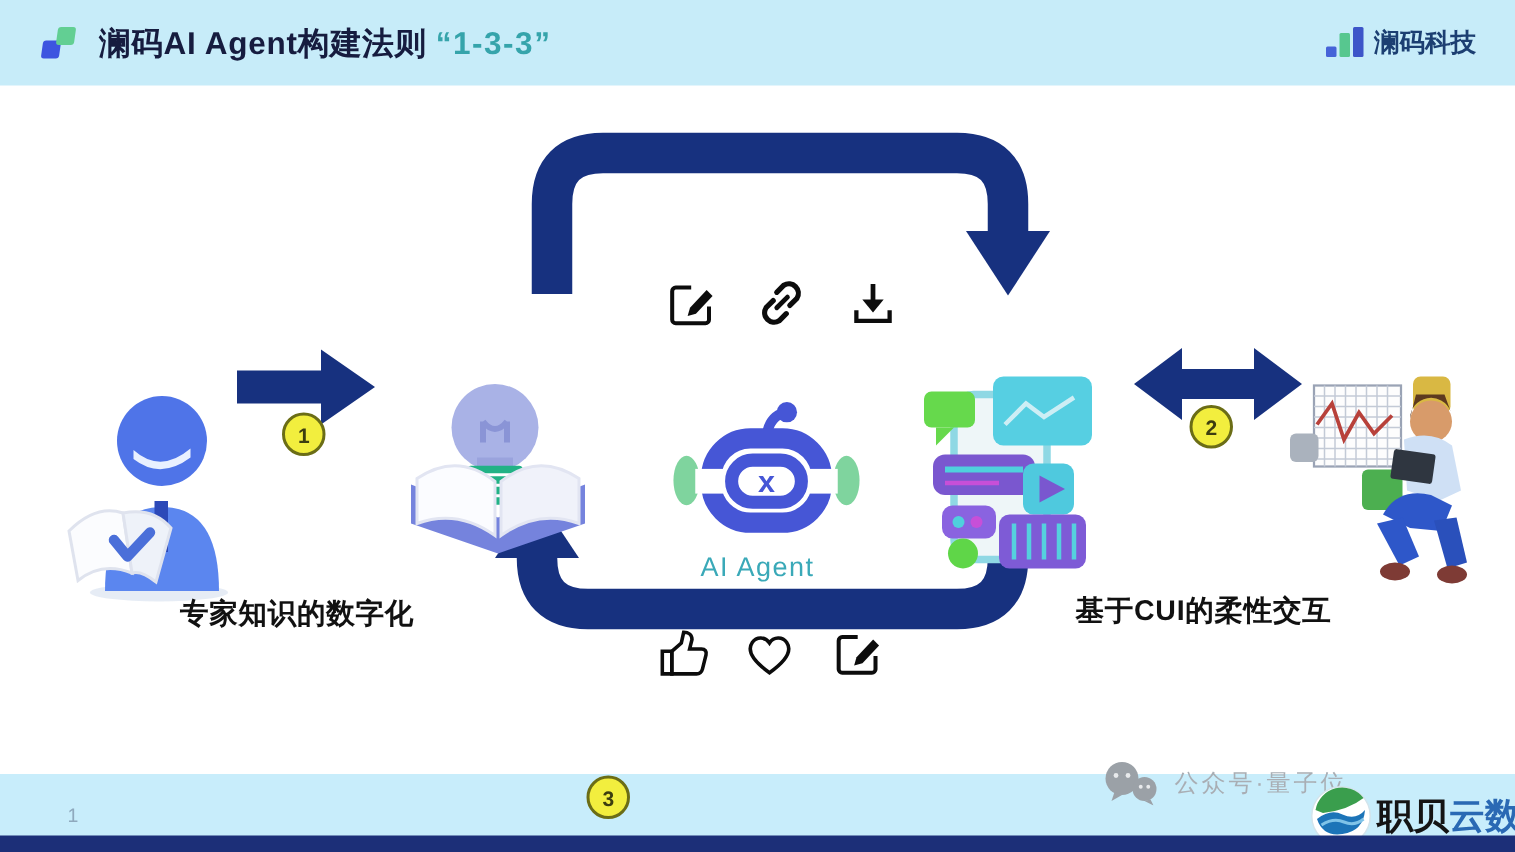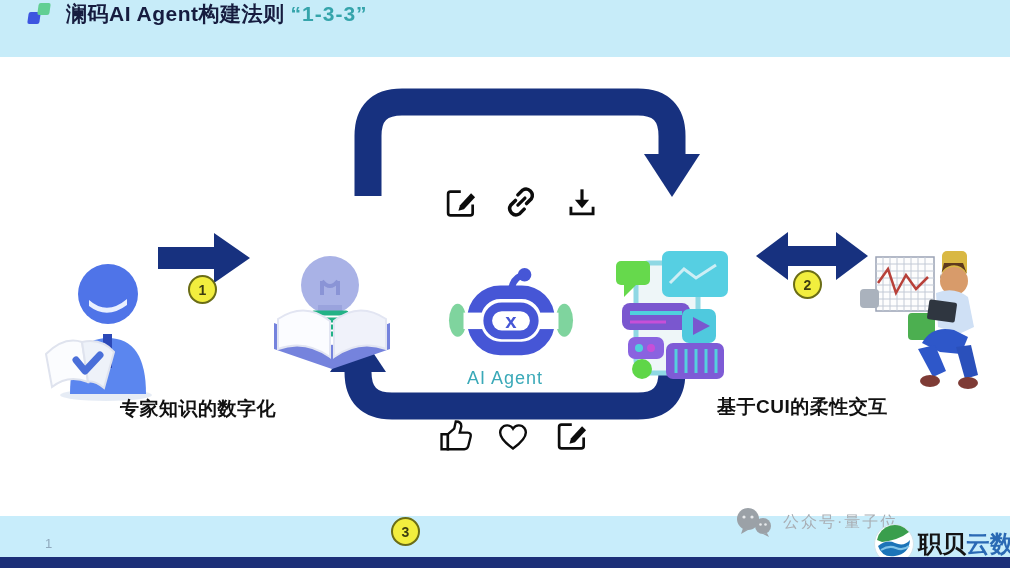--- a/index.html
+++ b/index.html
@@ -2,21 +2,21 @@
 <html><head>
 <meta charset="utf-8">
 <style>
   * { margin:0; padding:0; box-sizing:border-box; }
   html,body { width:1010px; height:568px; }
   body { font-family:"Liberation Sans", sans-serif; background:#fff; }
   .slide { position:relative; width:1010px; height:568px; overflow:hidden; background:#fff; }
 
   
   .header { position:absolute; top:0; left:0; width:1010px; height:57px; background:#c7ecf9;
-            display:flex; align-items:flex-start; padding:0 26px; z-index:10; }
+            display:flex; align-items:center; padding:0 26px; z-index:10; }
   .logo-mark { position:relative; width:28px; height:28px; flex:0 0 auto; }
   .logo-mark .sq-blue { position:absolute; left:2px; top:12px; width:12px; height:12px; background:#3d55e0; transform:skewX(-8deg); border-radius:2px; }
   .logo-mark .sq-green{ position:absolute; left:12px; top:3px; width:12px; height:12px; background:#62cf93; transform:skewX(-8deg); border-radius:2px; }
   .title-wrap { margin-left:12px; display:flex; align-items:baseline; white-space:nowrap; }
   .title { font-size:21px; font-weight:bold; color:#161c3f; letter-spacing:0.5px; }
   .title-hl { font-size:21px; font-weight:bold; color:#35a4ab; margin-left:6px; letter-spacing:1px; }
   .header-spacer { flex:1; }
   .brand { display:flex; align-items:center; gap:6px; }
   .brand-icon { position:relative; width:26px; height:22px; }
   .brand-icon .b1 { position:absolute; left:0;  bottom:2px; width:7px; height:7px;  background:#4663d8; border-radius:1px; }
@@ -76,20 +76,28 @@
   <div class="header">
     <div class="logo-mark">
       <div class="sq-blue"></div>
         <div class="sq-green"></div>
     </div>
     <div class="title-wrap">
       <span class="title">澜码AI Agent构建法则</span>
       <span class="title-hl">“1-3-3”</span>
     </div>
     <div class="header-spacer"></div>
+    <div class="brand">
+      <div class="brand-icon">
+        <div class="b1"></div>
+          <div class="b2"></div>
+          <div class="b3"></div>
+      </div>
+      <span class="brand-text">澜码科技</span>
+    </div>
   </div>
 
   <div class="canvas">
 
     <svg class="arcs" viewBox="0 0 1010 568">
 
       <path d="M 368 196 L 368 136 Q 368 102 402 102 L 638 102 Q 672 102 672 136 L 672 158" fill="none" stroke="#17317f" stroke-width="27"></path>
       <polygon points="644,154 700,154 672,197" fill="#17317f"></polygon>
 
       <path d="M 672 334 L 672 372 Q 672 406 638 406 L 392 406 Q 358 406 358 372 L 358 364" fill="none" stroke="#17317f" stroke-width="27"></path>

